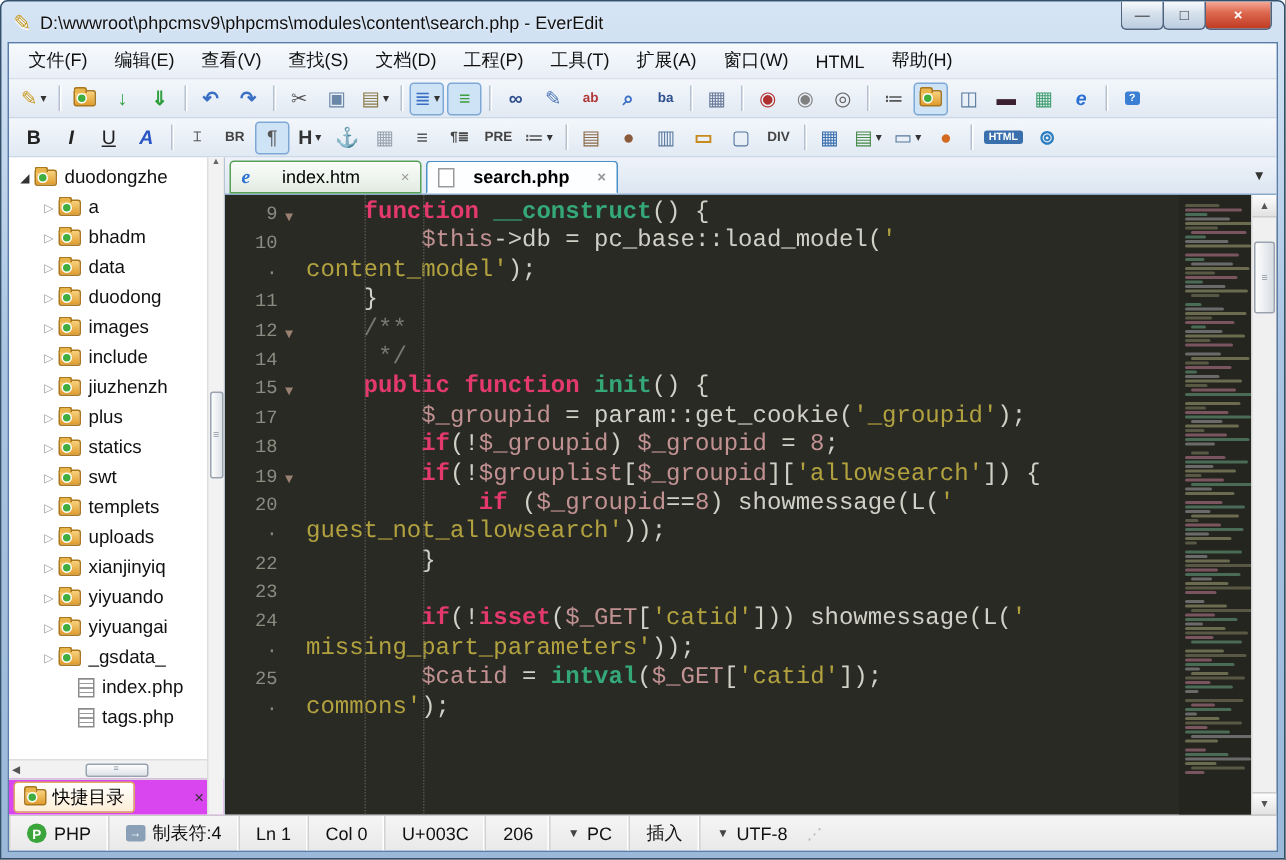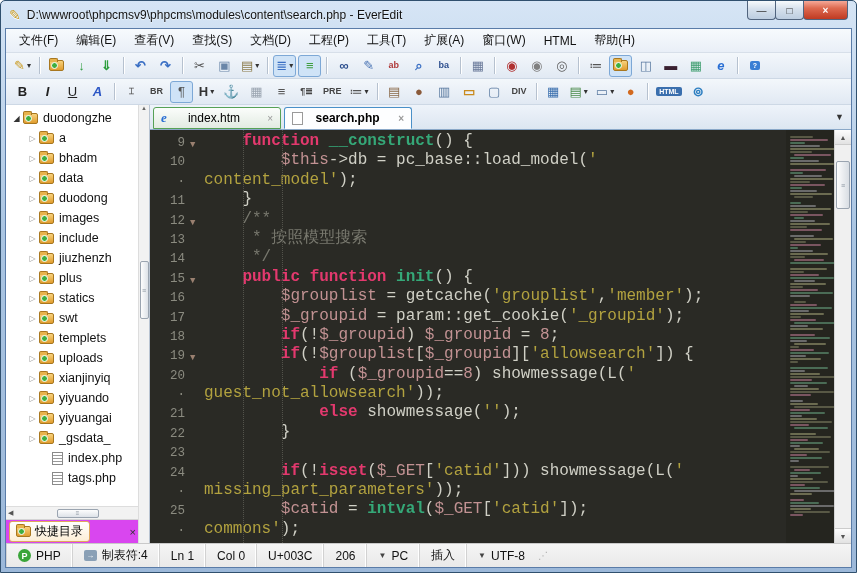--- a/index.html
+++ b/index.html
@@ -469,30 +469,27 @@
           </div>
         <div class="codewrap">
           <div class="codearea" id="codearea">
             <div class="guide g1"></div>
             <div class="guide g2"></div>
           <div class="cline"><span class="lnum">9</span><span class="fold">▼</span><span class="ltext"><span class="pl">    </span><span class="kw">function</span><span class="pl"> </span><span class="fn">__construct</span><span class="pl">() {</span></span></div>
               <div class="cline"><span class="lnum">10</span><span class="fold"></span><span class="ltext"><span class="pl">        </span><span class="var">$this</span><span class="pl">-&gt;db = pc_base::load_model(</span><span class="str">'</span></span></div>
               <div class="cline"><span class="lnum">·</span><span class="fold"></span><span class="ltext"><span class="str">content_model'</span><span class="pl">);</span></span></div>
               <div class="cline"><span class="lnum">11</span><span class="fold"></span><span class="ltext"><span class="pl">    }</span></span></div>
               <div class="cline"><span class="lnum">12</span><span class="fold">▼</span><span class="ltext"><span class="cm">    /**</span></span></div>
-              <div class="cline"><span class="lnum">13</span><span class="fold"></span><span class="ltext"><span class="cm">     * 按照模型搜索</span></span></div>
               <div class="cline"><span class="lnum">14</span><span class="fold"></span><span class="ltext"><span class="cm">     */</span></span></div>
               <div class="cline"><span class="lnum">15</span><span class="fold">▼</span><span class="ltext"><span class="pl">    </span><span class="kw">public</span><span class="pl"> </span><span class="kw">function</span><span class="pl"> </span><span class="fn">init</span><span class="pl">() {</span></span></div>
-              <div class="cline"><span class="lnum">16</span><span class="fold"></span><span class="ltext"><span class="pl">        </span><span class="var">$grouplist</span><span class="pl"> = getcache(</span><span class="str">'grouplist'</span><span class="pl">,</span><span class="str">'member'</span><span class="pl">);</span></span></div>
               <div class="cline"><span class="lnum">17</span><span class="fold"></span><span class="ltext"><span class="pl">        </span><span class="var">$_groupid</span><span class="pl"> = param::get_cookie(</span><span class="str">'_groupid'</span><span class="pl">);</span></span></div>
               <div class="cline"><span class="lnum">18</span><span class="fold"></span><span class="ltext"><span class="pl">        </span><span class="kw">if</span><span class="pl">(!</span><span class="var">$_groupid</span><span class="pl">) </span><span class="var">$_groupid</span><span class="pl"> = </span><span class="num">8</span><span class="pl">;</span></span></div>
               <div class="cline"><span class="lnum">19</span><span class="fold">▼</span><span class="ltext"><span class="pl">        </span><span class="kw">if</span><span class="pl">(!</span><span class="var">$grouplist</span><span class="pl">[</span><span class="var">$_groupid</span><span class="pl">][</span><span class="str">'allowsearch'</span><span class="pl">]) {</span></span></div>
               <div class="cline"><span class="lnum">20</span><span class="fold"></span><span class="ltext"><span class="pl">            </span><span class="kw">if</span><span class="pl"> (</span><span class="var">$_groupid</span><span class="pl">==</span><span class="num">8</span><span class="pl">) showmessage(L(</span><span class="str">'</span></span></div>
               <div class="cline"><span class="lnum">·</span><span class="fold"></span><span class="ltext"><span class="str">guest_not_allowsearch'</span><span class="pl">));</span></span></div>
-              <div class="cline"><span class="lnum">21</span><span class="fold"></span><span class="ltext"><span class="pl">            </span><span class="kw">else</span><span class="pl"> showmessage(</span><span class="str">''</span><span class="pl">);</span></span></div>
               <div class="cline"><span class="lnum">22</span><span class="fold"></span><span class="ltext"><span class="pl">        }</span></span></div>
               <div class="cline"><span class="lnum">23</span><span class="fold"></span><span class="ltext"></span></div>
               <div class="cline"><span class="lnum">24</span><span class="fold"></span><span class="ltext"><span class="pl">        </span><span class="kw">if</span><span class="pl">(!</span><span class="kw">isset</span><span class="pl">(</span><span class="var">$_GET</span><span class="pl">[</span><span class="str">'catid'</span><span class="pl">])) showmessage(L(</span><span class="str">'</span></span></div>
               <div class="cline"><span class="lnum">·</span><span class="fold"></span><span class="ltext"><span class="str">missing_part_parameters'</span><span class="pl">));</span></span></div>
               <div class="cline"><span class="lnum">25</span><span class="fold"></span><span class="ltext"><span class="pl">        </span><span class="var">$catid</span><span class="pl"> = </span><span class="fn">intval</span><span class="pl">(</span><span class="var">$_GET</span><span class="pl">[</span><span class="str">'catid'</span><span class="pl">]);</span></span></div>
               <div class="cline"><span class="lnum">·</span><span class="fold"></span><span class="ltext"><span class="str">commons'</span><span class="pl">);</span></span></div>
             </div>
           <div class="minimap" id="minimap">
               <div class="mrow" style="height: 2px; background: transparent;"></div>
               <div class="mrow" style="width: 23px; background: rgb(88, 88, 69); margin-left: 2px;"></div>

